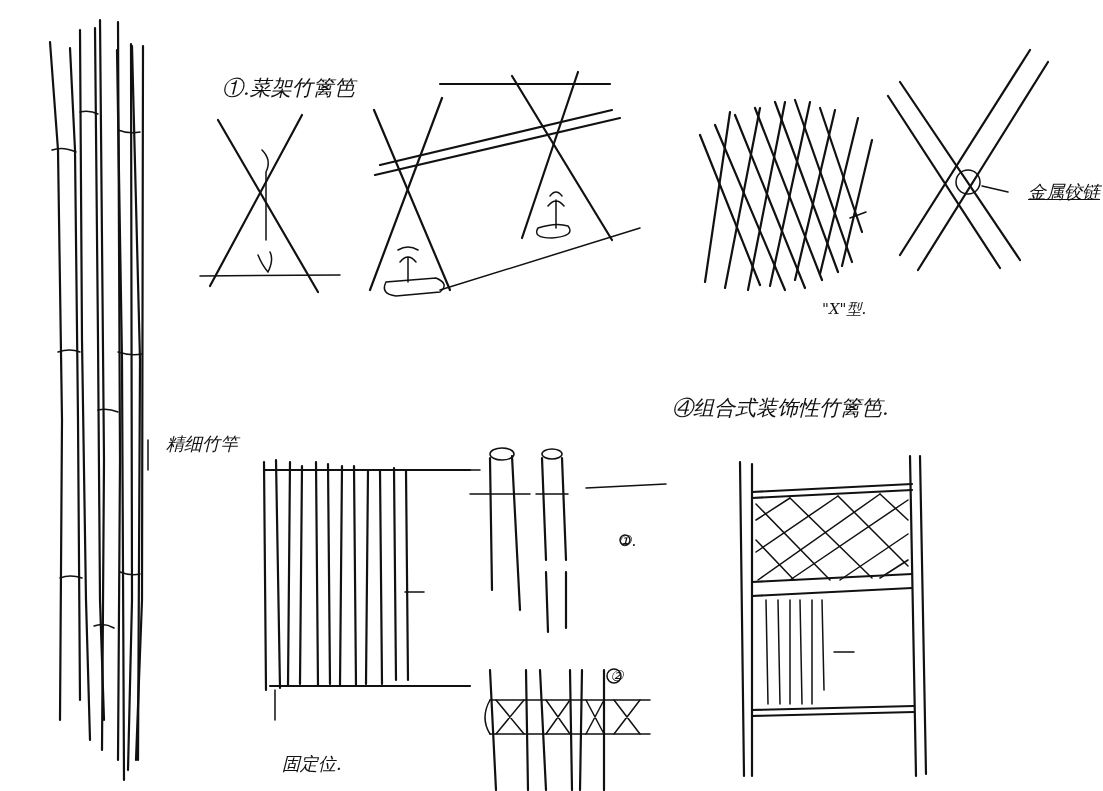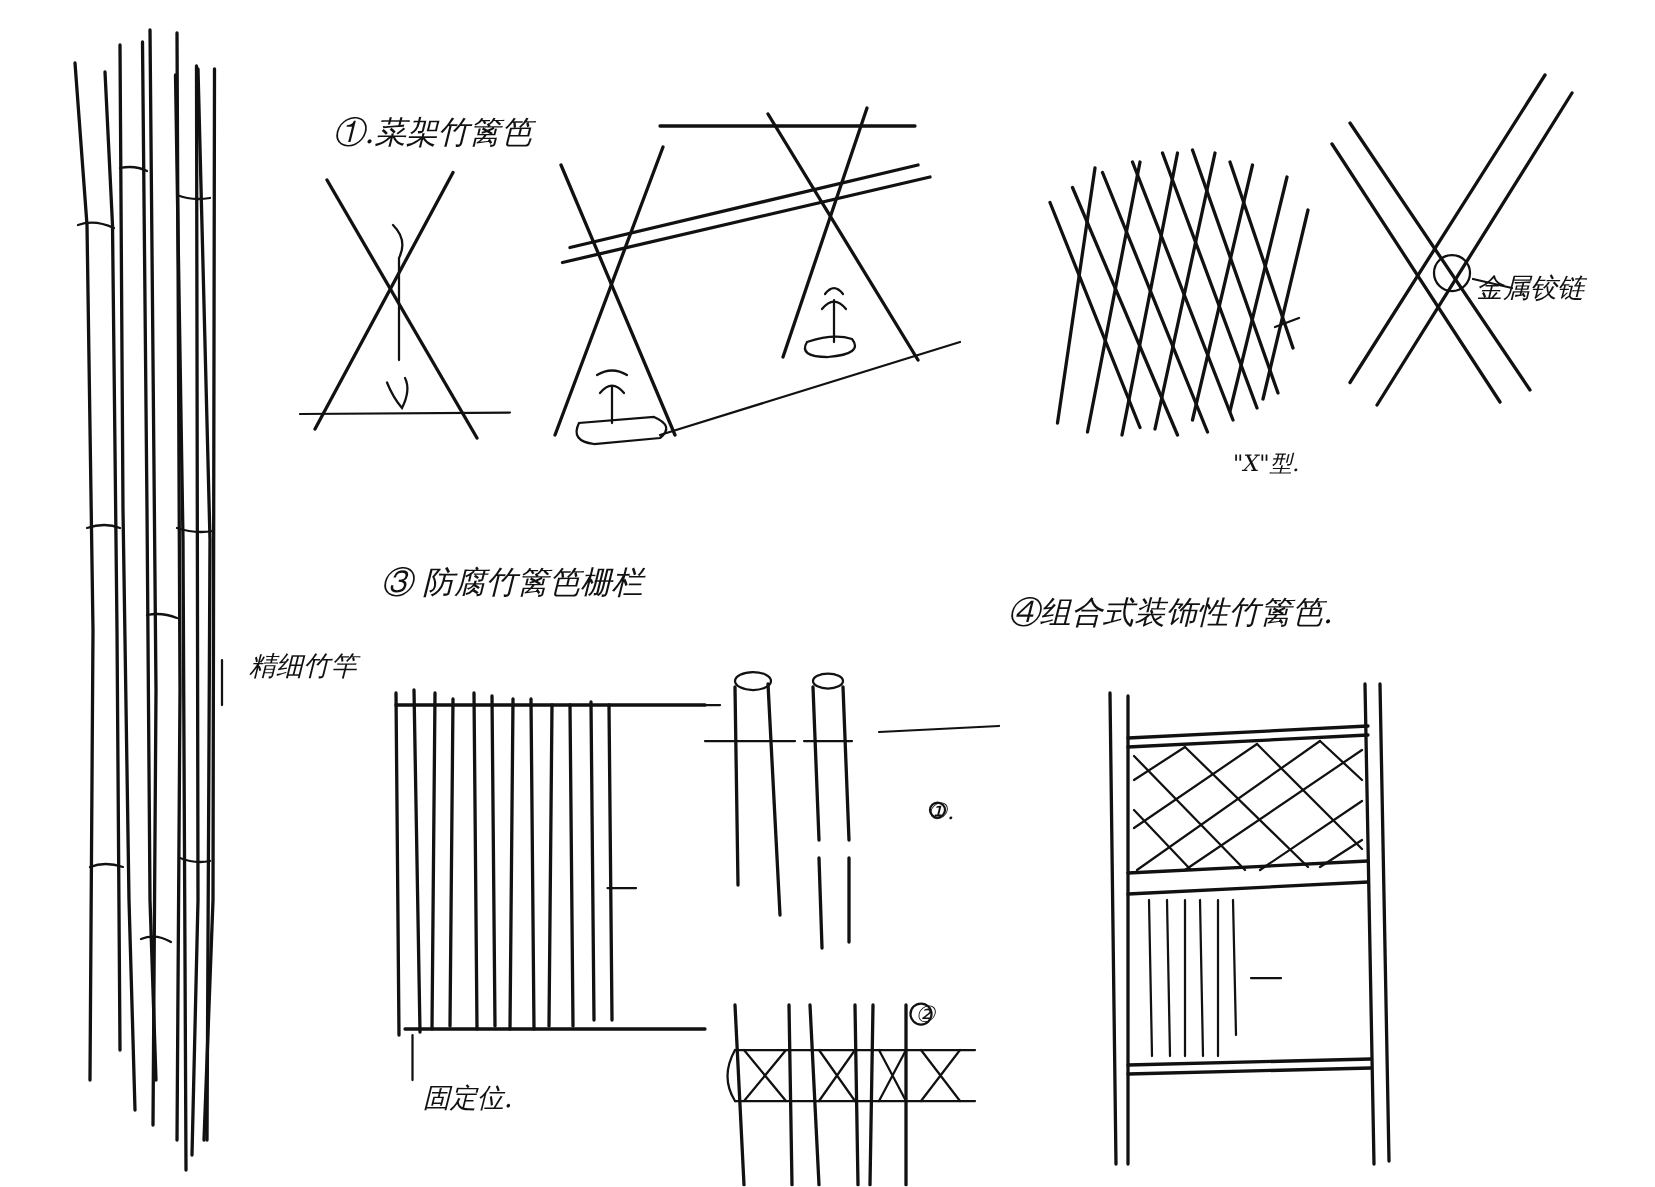--- a/index.html
+++ b/index.html
@@ -135,22 +135,21 @@
     <line class="ln" x1="752" y1="716" x2="914" y2="712"></line>
     <path class="thin" d="M756 520 L790 498 M756 552 L838 496 M758 580 L880 494 M790 580 L908 500 M840 580 L908 534 M880 578 L908 560"></path>
     <path class="thin" d="M756 504 L830 580 M790 498 L872 578 M838 496 L908 566 M880 494 L908 520 M756 540 L794 580"></path>
     <path class="thin" d="M766 600 L768 704 M778 600 L780 704 M790 600 L790 704 M800 600 L802 704 M812 600 L812 704 M822 600 L824 690"></path>
     <line class="thin" x1="834" y1="652" x2="854" y2="652"></line>
   </g>
 
 </svg>
 
 <div class="label lg" style="left:222px; top:74px;">①.菜架竹篱笆</div>
-<div class="label md" style="left:984px; top:180px;">金属铰链</div>
+<div class="label md" style="left:1028px; top:180px;text-decoration:underline;">金属铰链</div>
 <div class="label sm" style="left:822px; top:300px;">"X"型.</div>
 <div class="label md" style="left:166px; top:432px;">精细竹竿</div>
-<div class="label lg" style="left:254px; top:374px;">③ 防腐竹篱笆栅栏</div>
-<div class="label md" style="left:282px; top:720px;">固定位.</div>
+<div class="label md" style="left:282px; top:752px;">固定位.</div>
 <div class="label sm" style="left:618px; top:532px;">①.</div>
 <div class="label sm" style="left:610px; top:667px;">②</div>
 <div class="label lg" style="left:672px; top:394px;">④组合式装饰性竹篱笆.</div>
 
 </div>
 
 </body></html>

